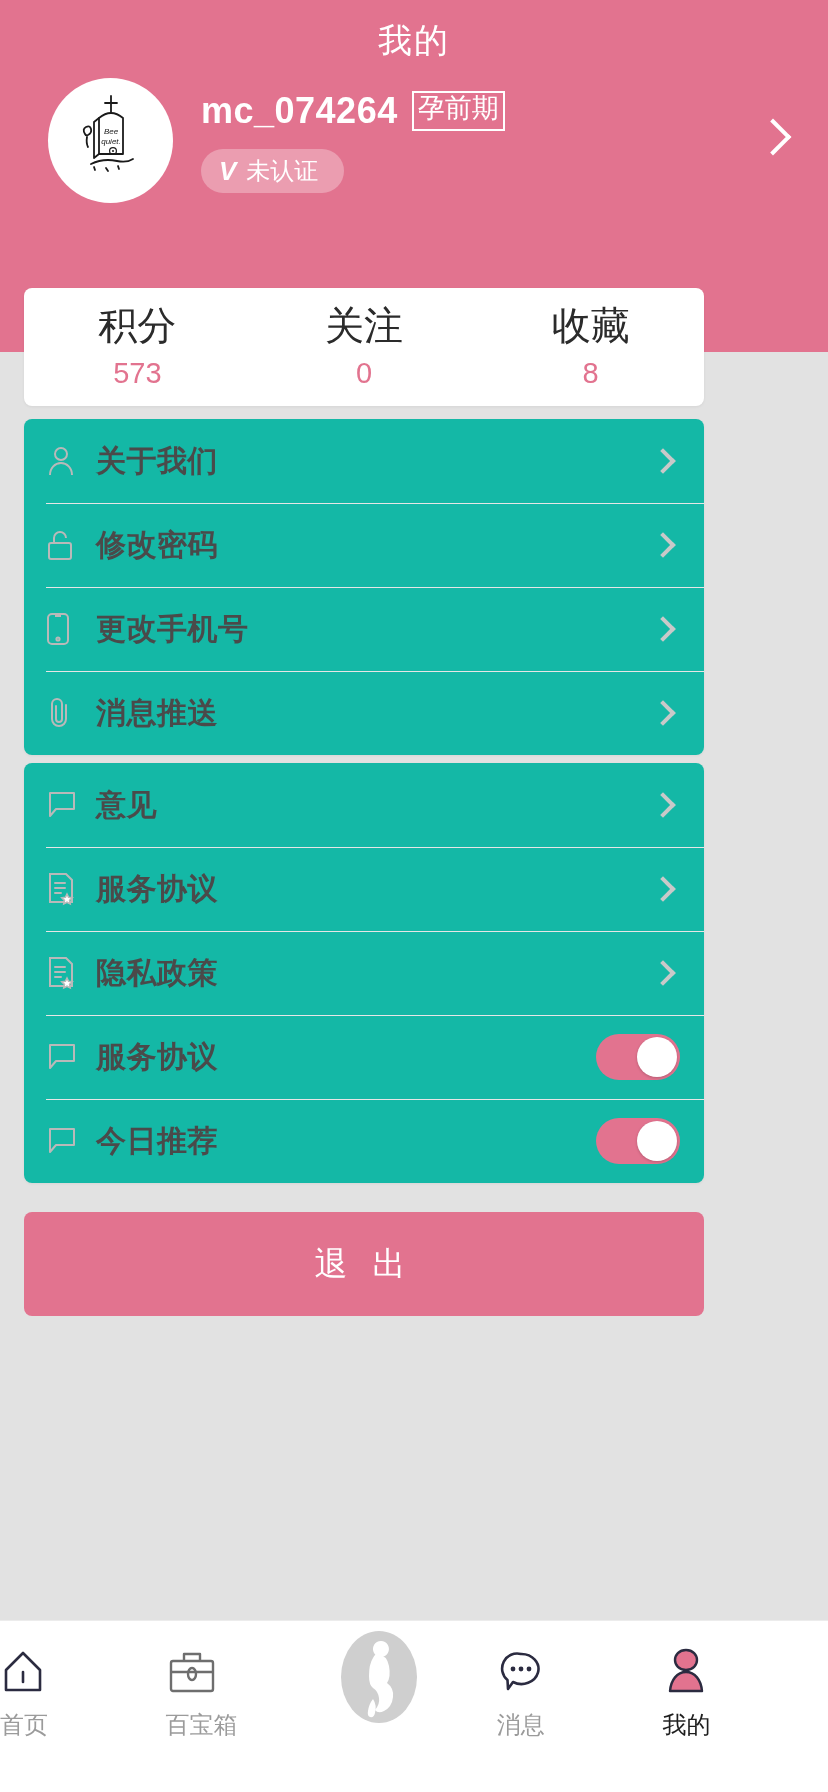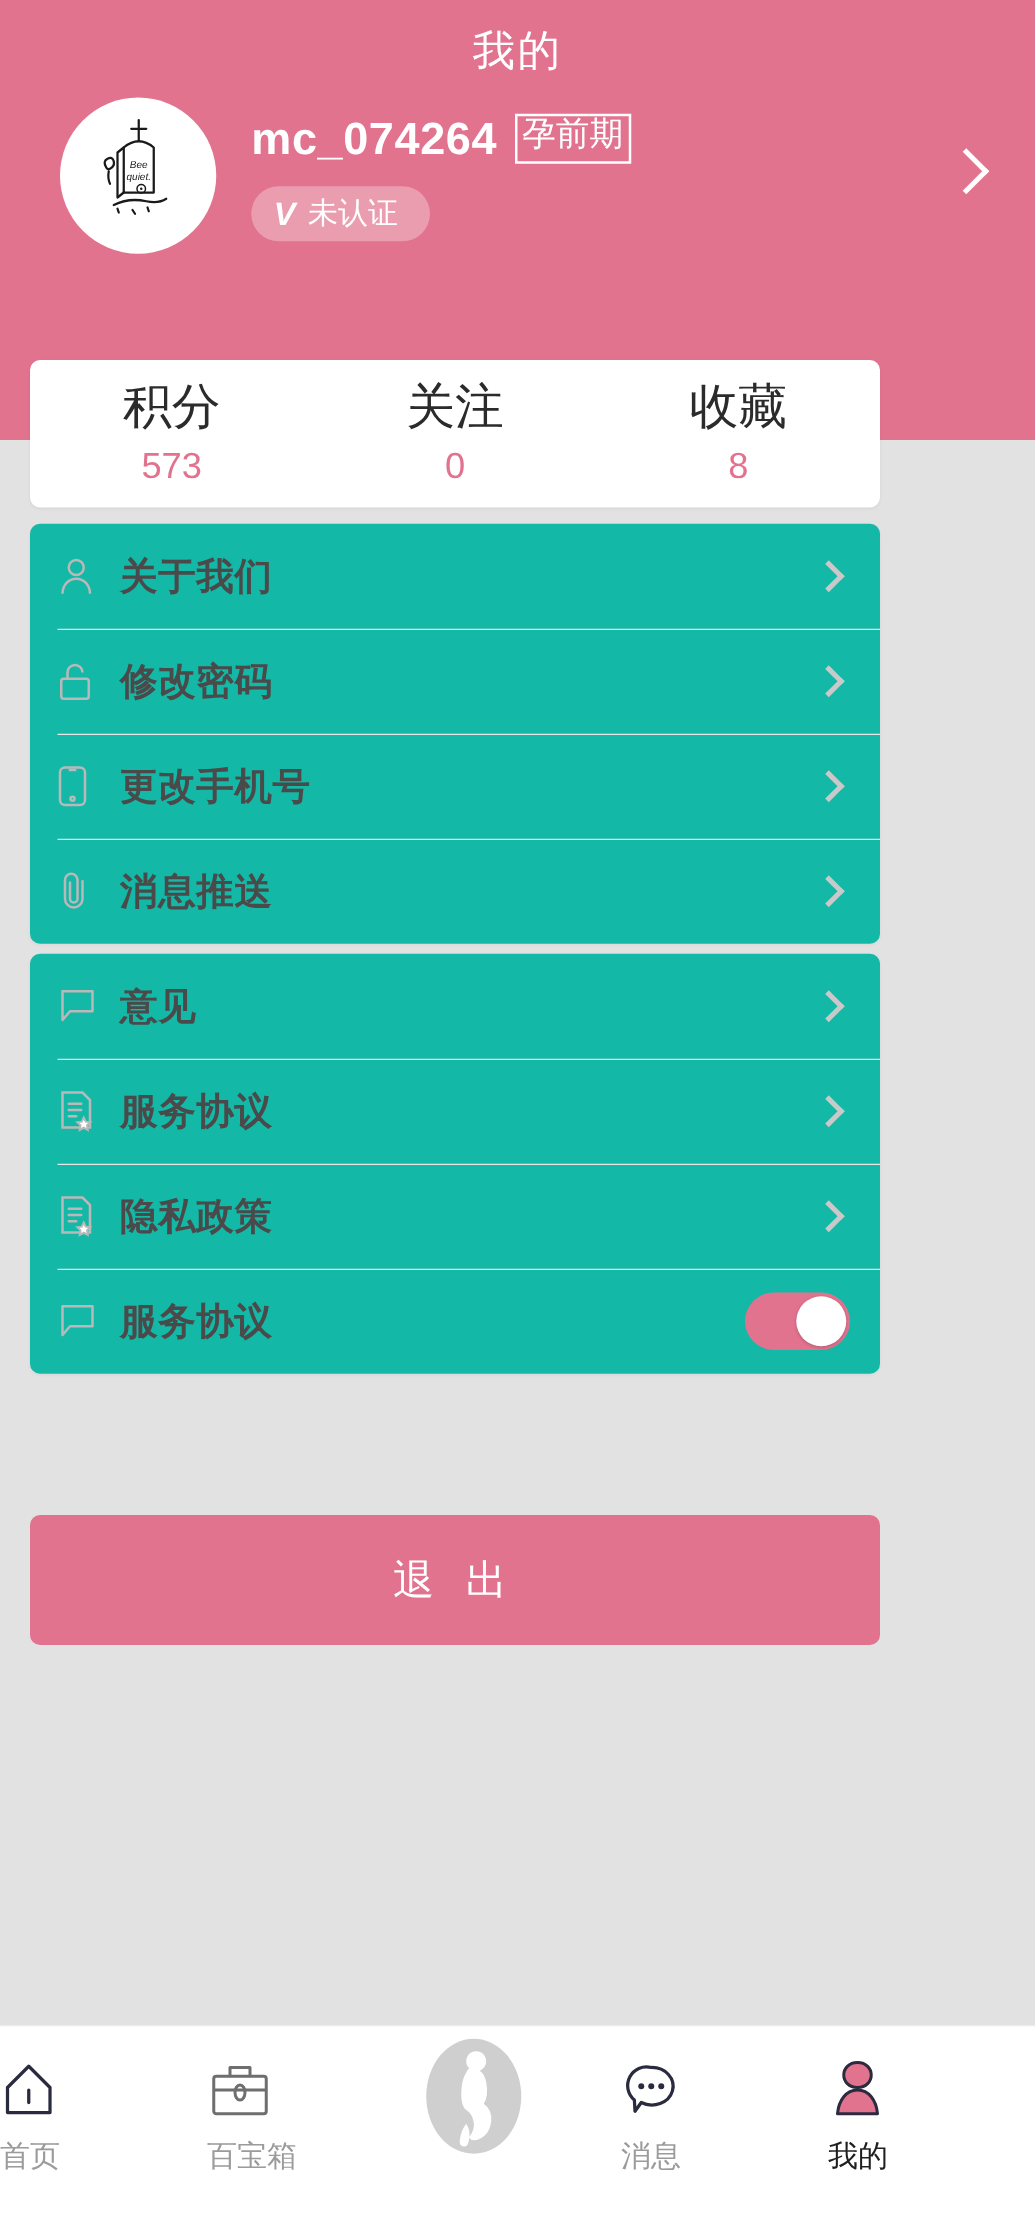--- a/index.html
+++ b/index.html
@@ -268,20 +268,31 @@
         <svg width="32" height="30" viewBox="0 0 32 30" fill="none" stroke="#b9b9b9" stroke-width="2" stroke-linejoin="round">
           <path d="M4 3 h24 v16 h-18 l-6 7 z"></path>
         </svg>
       </span>
       <span class="row-label">服务协议</span>
       <span class="toggle">
         <span class="knob"></span>
       </span>
     </div>
 
+    <div class="row">
+      <span class="row-icon">
+        <svg width="32" height="30" viewBox="0 0 32 30" fill="none" stroke="#b9b9b9" stroke-width="2" stroke-linejoin="round">
+          <path d="M4 3 h24 v16 h-18 l-6 7 z"></path>
+        </svg>
+      </span>
+      <span class="row-label">今日推荐</span>
+      <span class="toggle">
+        <span class="knob"></span>
+      </span>
+    </div>
   </div>
 
   <button class="logout">退 出</button>
 
   <div class="bottom-nav">
 
     <div class="nav-item">
       <span class="nav-icon">
         <svg width="46" height="48" viewBox="0 0 46 48" fill="none" stroke="#2b2b40" stroke-width="2.6" stroke-linejoin="round">
           <path d="M23 5 L40 22 v20 h-34 V22 z"></path>

